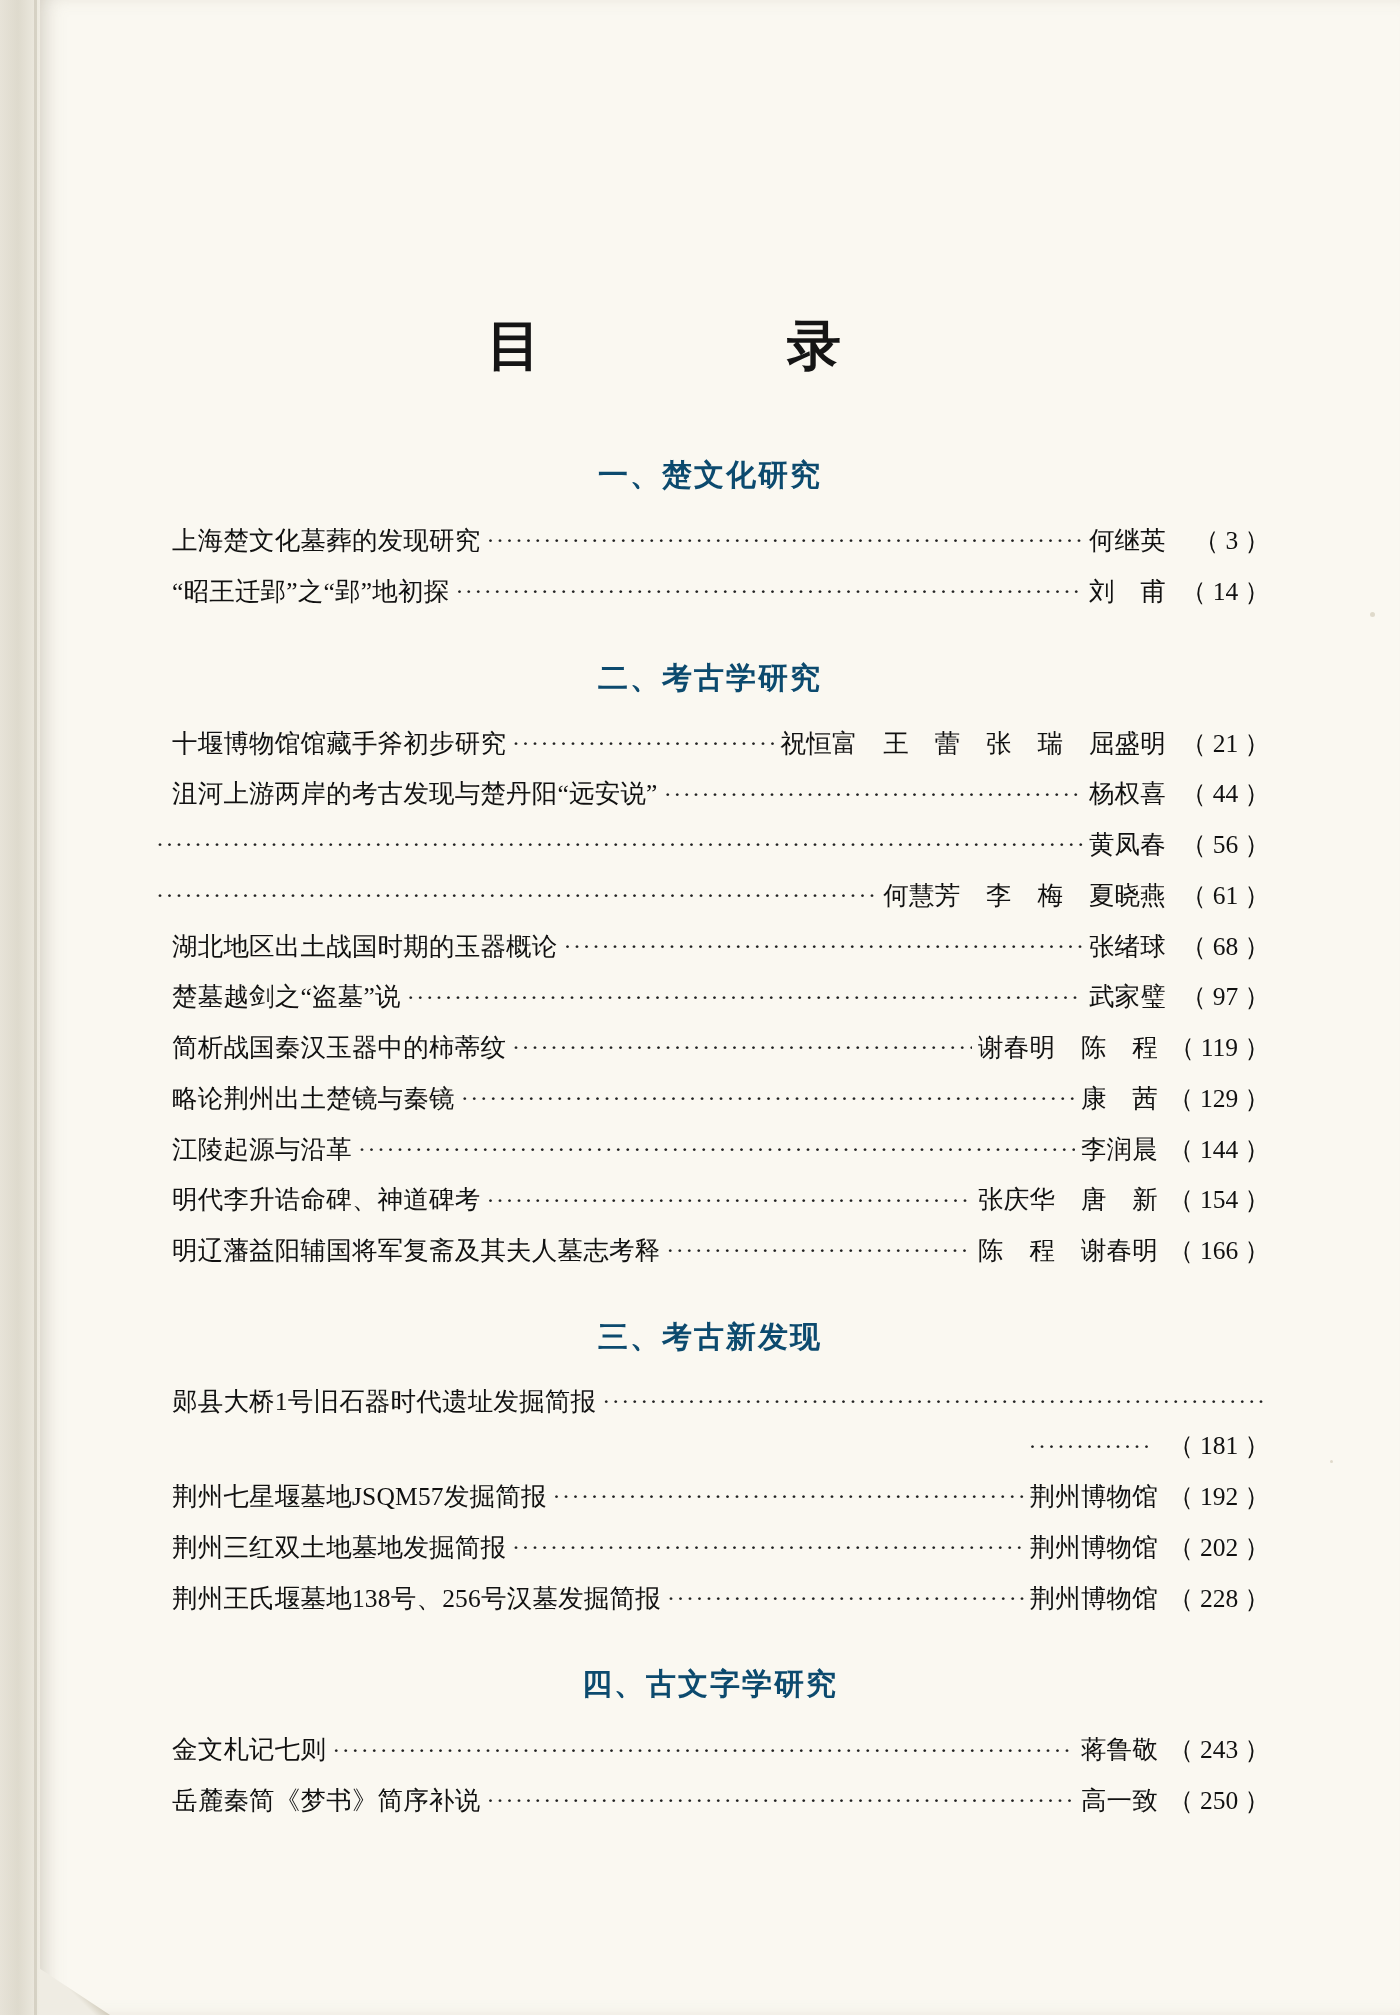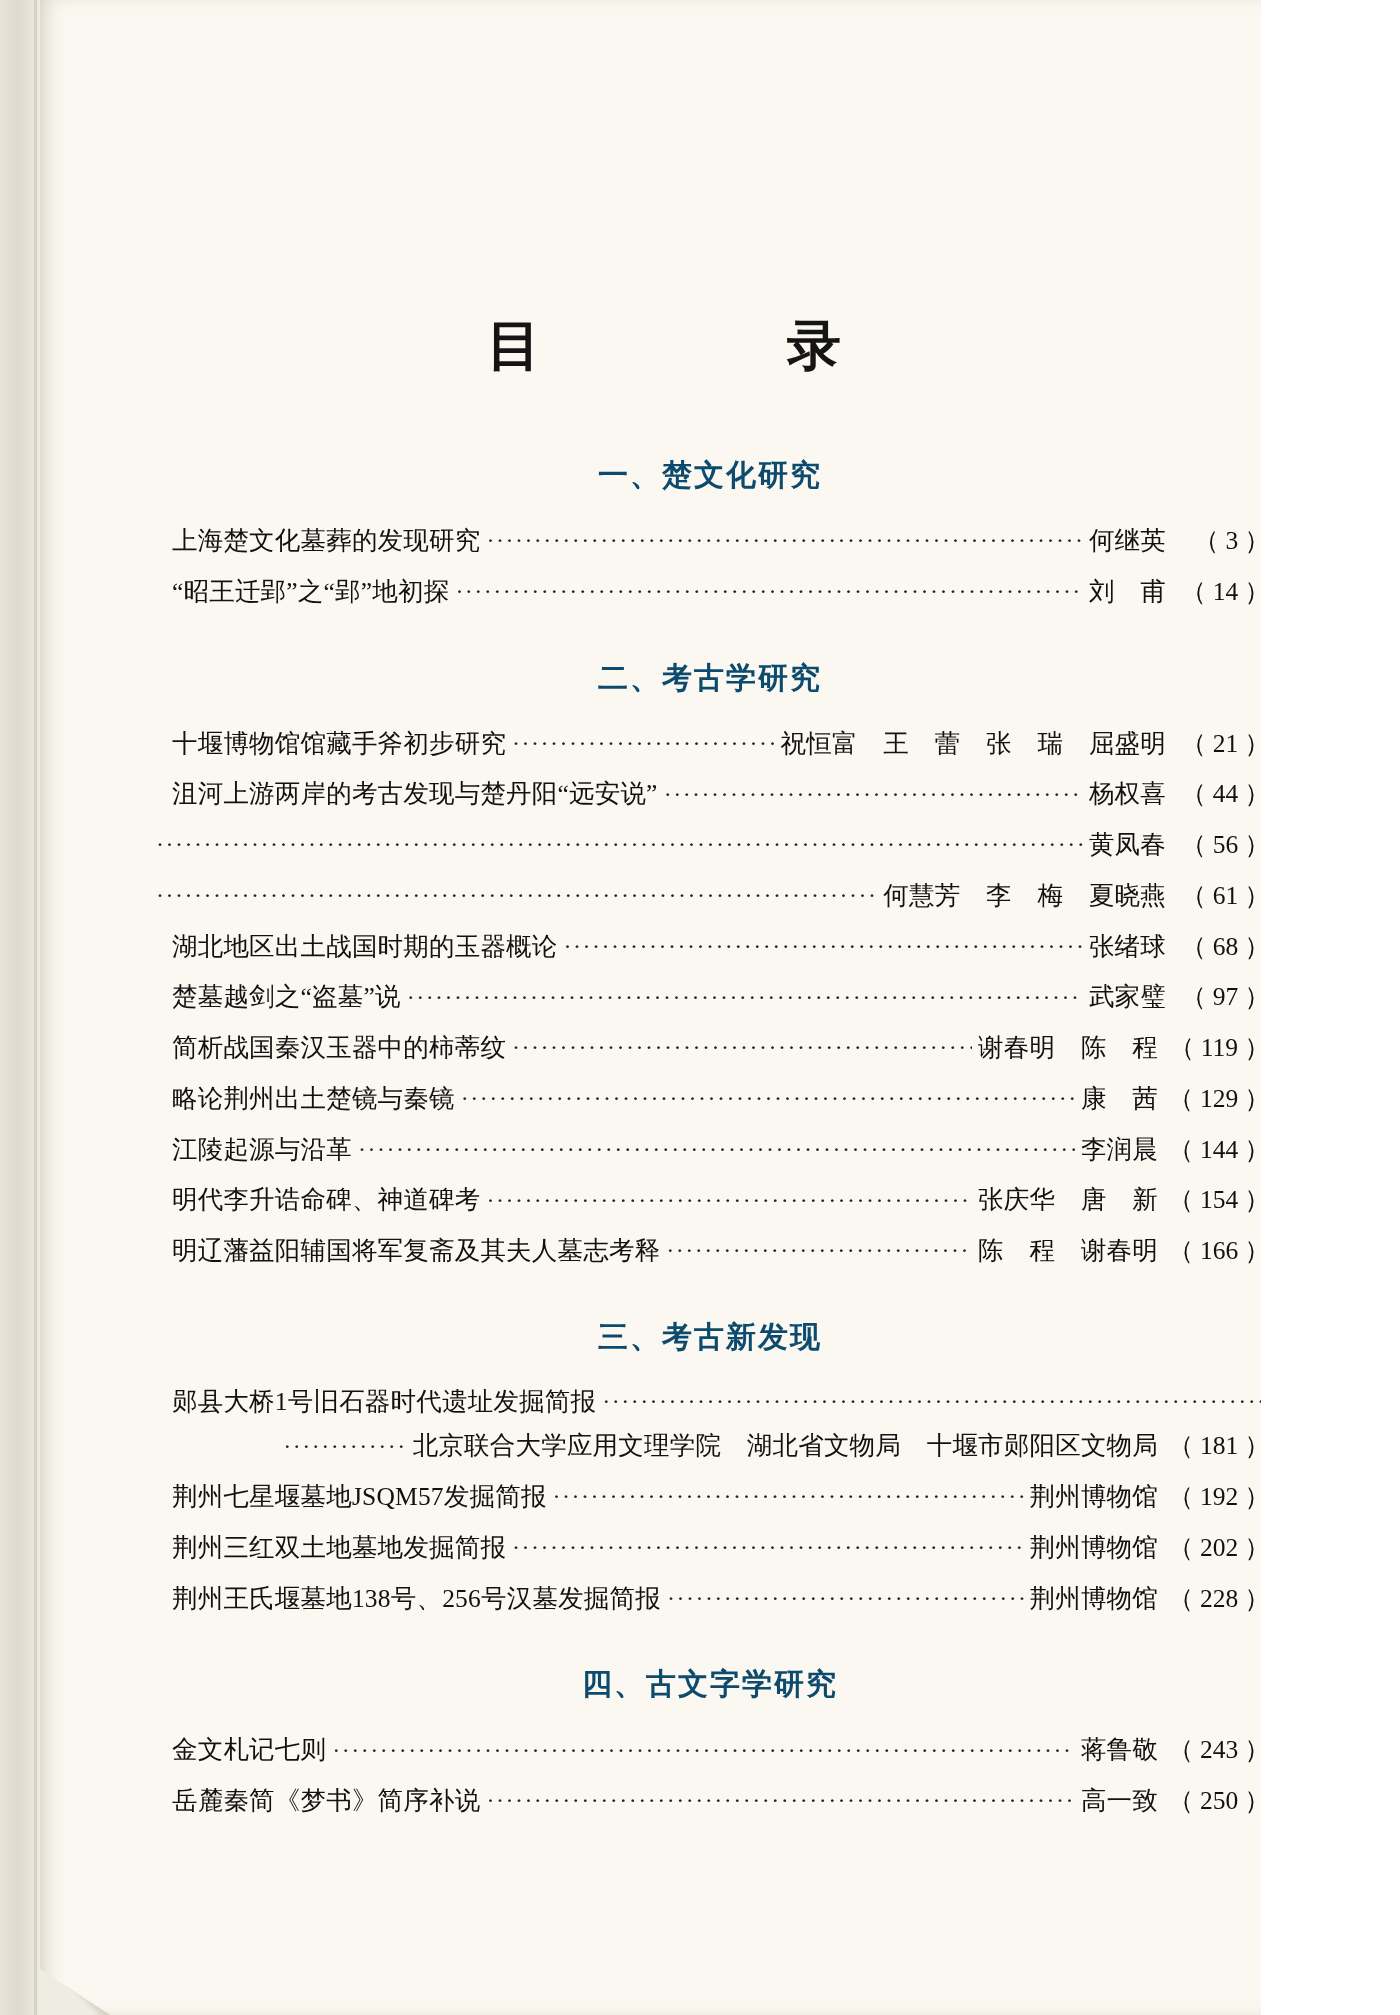--- a/index.html
+++ b/index.html
@@ -9,21 +9,21 @@
   body {
     width: 1400px;
     height: 2015px;
     background: #ffffff;
     font-family: "Liberation Serif", "DejaVu Serif", serif;
     overflow: hidden;
   }
   
   #page {
     position: relative;
-    width: 1261px;
+    width: 1400px;
     height: 2015px;
     background: #f3f1ea;
     overflow: hidden;
   }
   #paper {
     position: absolute;
     left: 38px;
     top: 0;
     width: 1362px;
     height: 2015px;
@@ -264,21 +264,20 @@
 
     <h2 class="section-head sec-n">三、考古新发现</h2>
     <div class="toc-list">
       <div class="entry-wrap first-entry">
         <div class="line1">
           <span class="title" style="padding-left:0">郧县大桥1号旧石器时代遗址发掘简报</span>
           <span class="leader">·······························································································································································</span>
         </div>
         <div class="line2">
           <span class="leader lead-fixed">·············</span>
-          <span class="authors">北京联合大学应用文理学院　湖北省文物局　十堰市郧阳区文物局</span>
           <span class="page-no wide">（ 181 ）</span>
         </div>
       </div>
       <div class="entry">
         <span class="title">荆州七星堰墓地JSQM57发掘简报</span>
         <span class="leader">·······························································································································································</span>
         <span class="authors">荆州博物馆</span>
         <span class="page-no wide">（ 192 ）</span>
       </div>
       <div class="entry">

